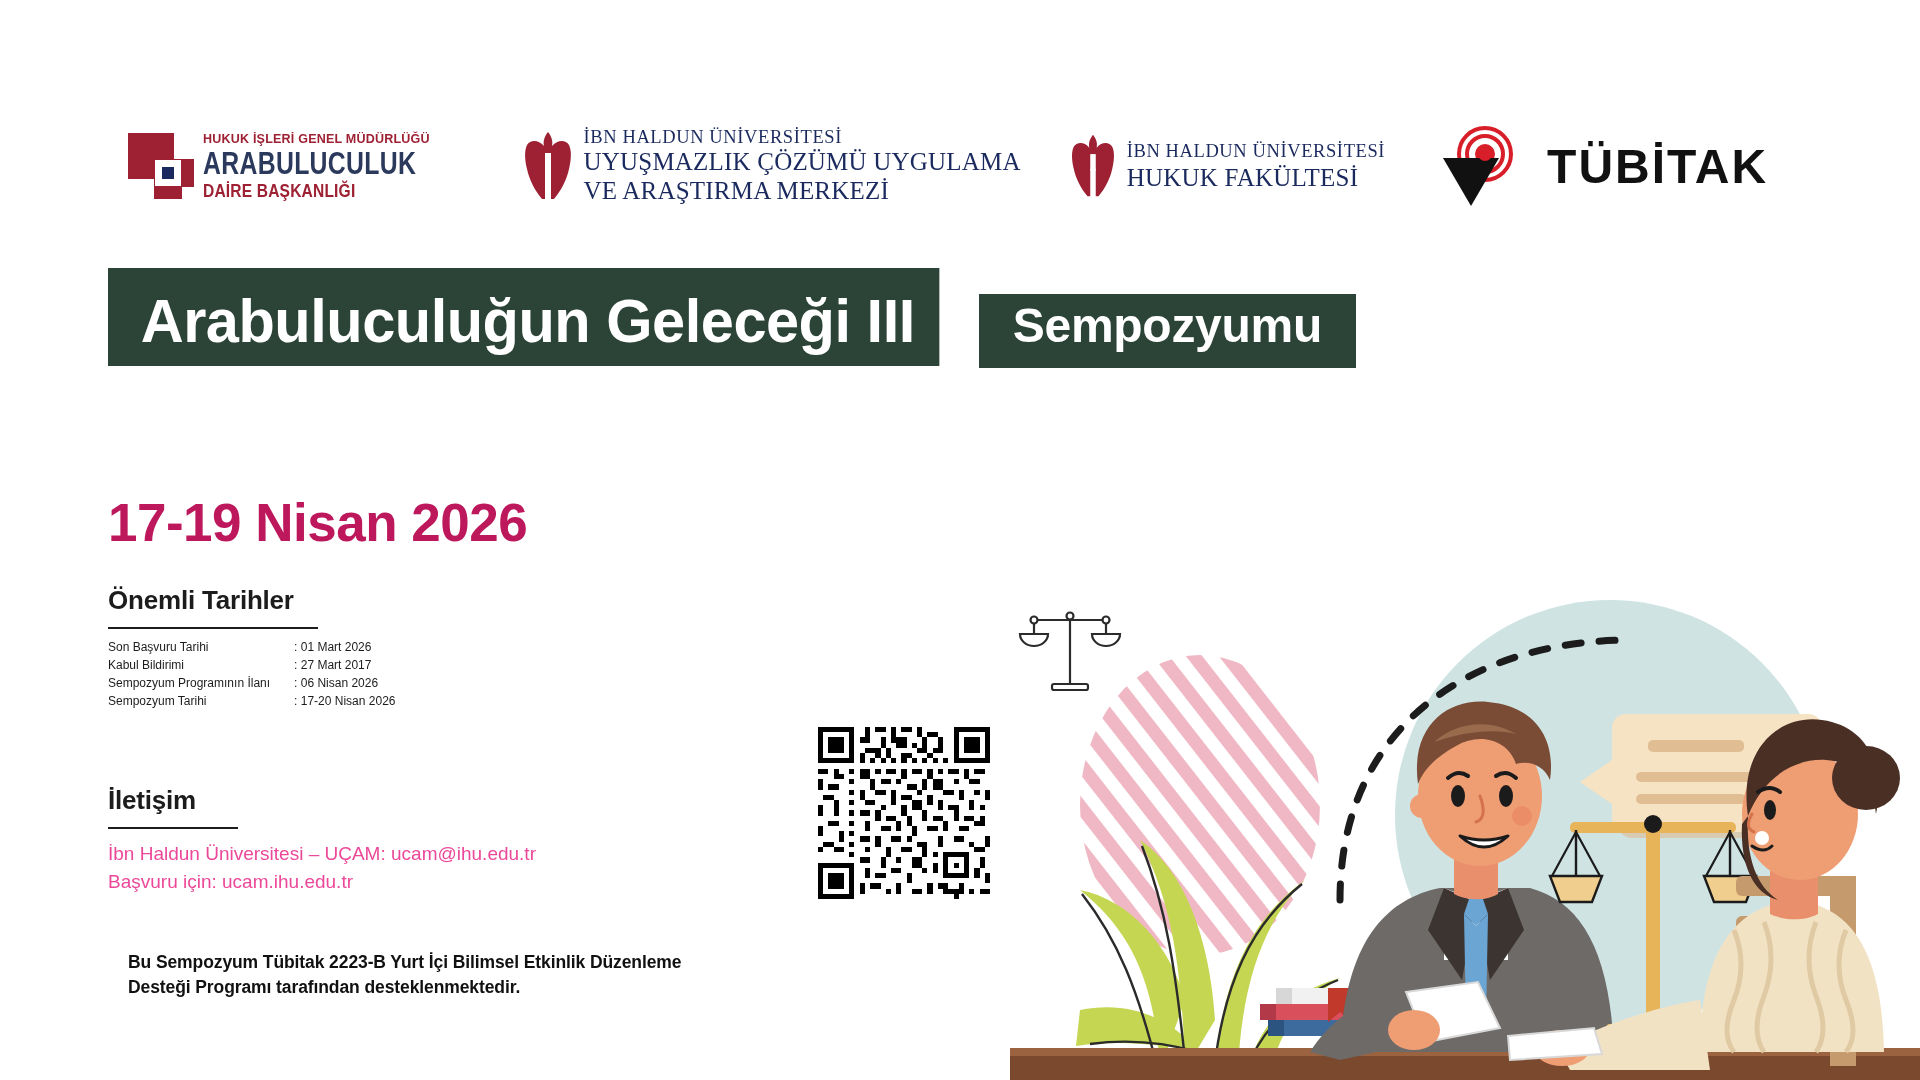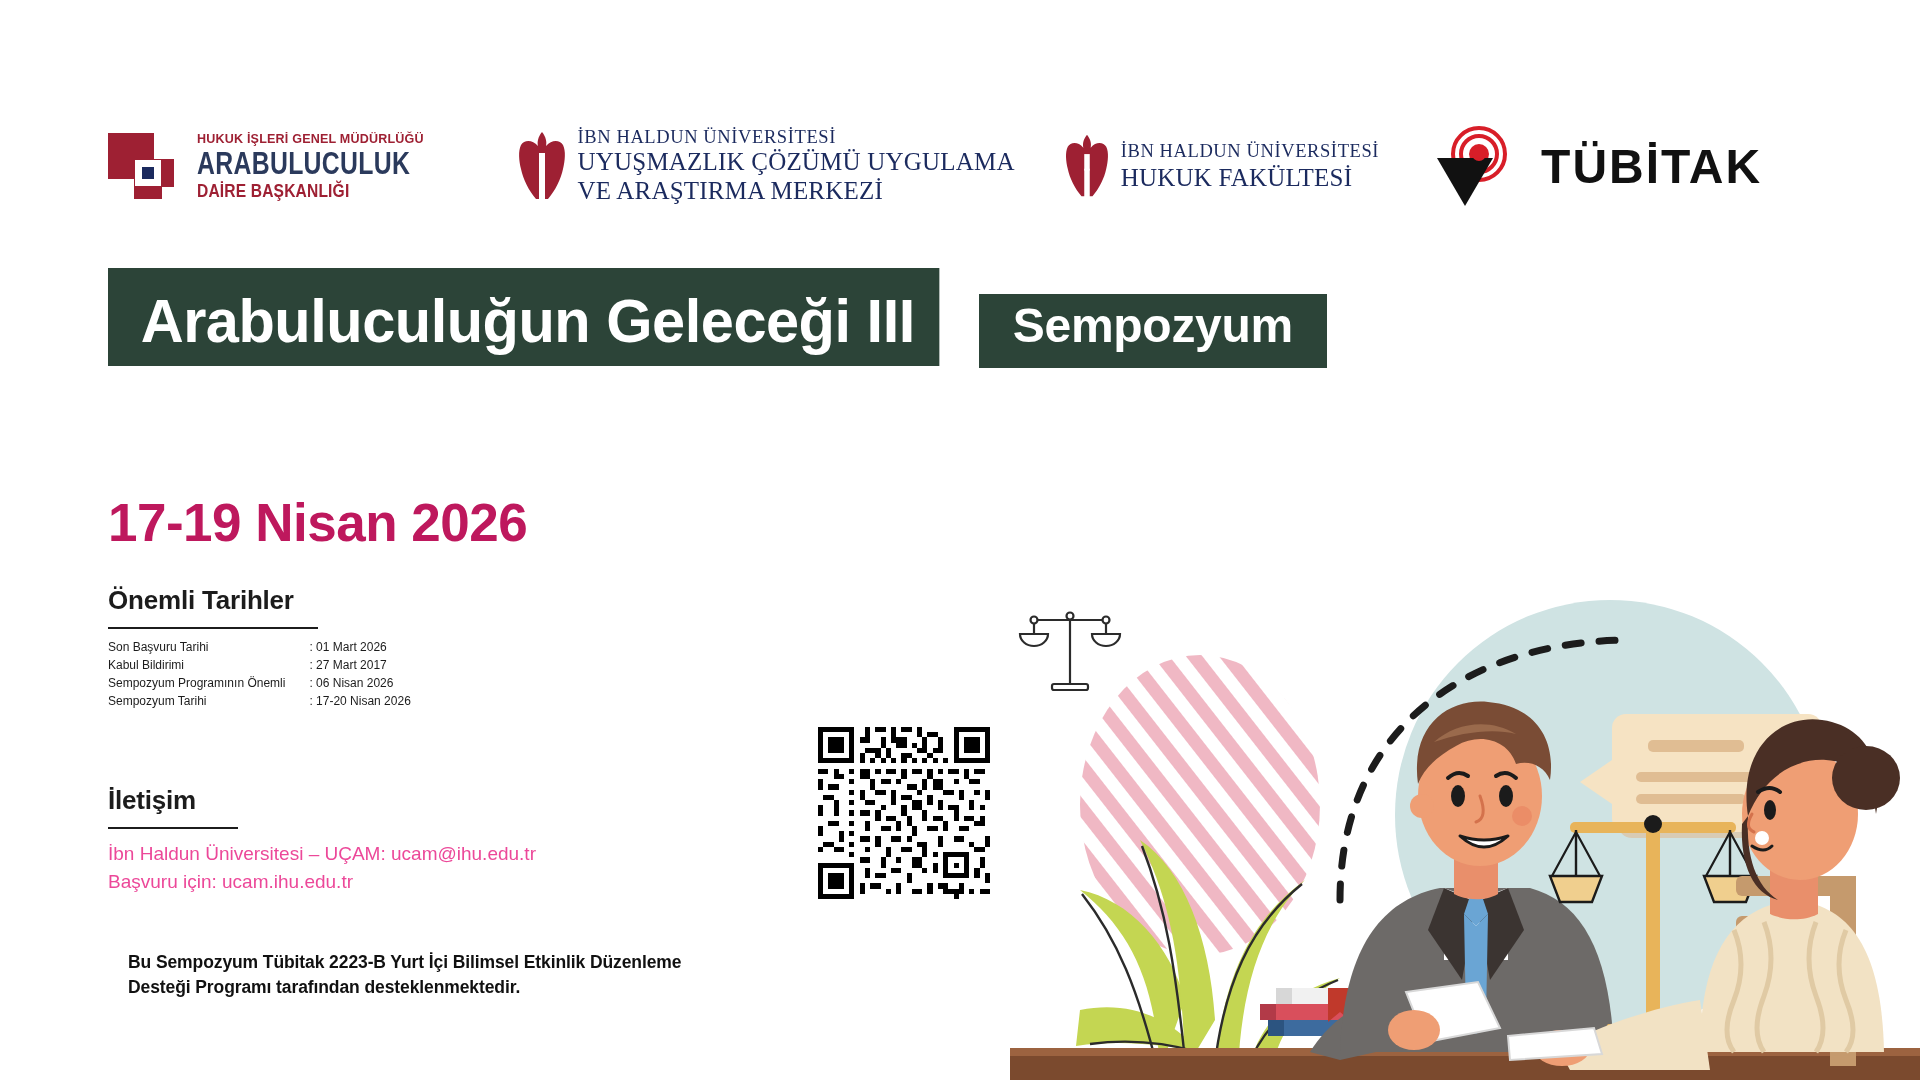--- a/index.html
+++ b/index.html
@@ -21,21 +21,21 @@
     position: absolute;
     left: 108px; top: 118px;
     height: 96px;
     display: flex;
     align-items: center;
     gap: 0px;
   }
   .logo { display: flex; align-items: center; }
 
   
-  #logo-arabuluculuk { gap: 23px; }
+  #logo-arabuluculuk { gap: 9px; margin-left: 20px; }
   .ara-mark { position: relative; width: 66px; height: 66px; }
   .ara-sq { position: absolute; background: #9e2033; }
   .ara-sq.a { left: 0;   top: 0;   width: 46px; height: 46px; }
   .ara-sq.b { left: 38px; top: 26px; width: 28px; height: 28px; }
   .ara-sq.c { left: 26px; top: 46px; width: 28px; height: 20px; }
   .ara-sq.white { background: #ffffff; left: 27px; top: 27px; width: 26px; height: 26px; }
   .ara-sq.navy { background: #1b2a5e; left: 34px; top: 34px; width: 12px; height: 12px; }
   .ara-text { display: flex; flex-direction: column; line-height: 1; }
   .ara-l1 {
     font-size: 13.5px; font-weight: 700; color: #9e2033;
@@ -216,40 +216,40 @@
           <path d="M6 34 L62 34 L34 82 Z" fill="#111111"></path>
           <circle cx="48" cy="30" r="7" fill="#d81e28"></circle>
         </svg>
       </div>
       <div class="tub-word">TÜBİTAK</div>
     </div>
   </div>
 
   <div id="title-block">
     <div class="title-bar" id="title-line1">Arabuluculuğun Geleceği III</div>
-    <div class="title-bar" id="title-line2">Sempozyum</div>
+    <div class="title-bar" id="title-line2">Sempozyumu</div>
   </div>
 
   <div id="event-date">17-19 Nisan 2026</div>
 
   <div id="dates-section">
     <div class="sec-head">Önemli Tarihler</div>
     <div class="sec-rule"></div>
     <table id="dates-table">
       <tbody>
         <tr>
           <td class="lbl">Son Başvuru Tarihi</td>
           <td class="val">: 01 Mart 2026</td>
         </tr>
         <tr>
           <td class="lbl">Kabul Bildirimi</td>
           <td class="val">: 27 Mart 2017</td>
         </tr>
         <tr>
-          <td class="lbl">Sempozyum Programının Önemli</td>
+          <td class="lbl">Sempozyum Programının İlanı</td>
           <td class="val">: 06 Nisan 2026</td>
         </tr>
         <tr>
           <td class="lbl">Sempozyum Tarihi</td>
           <td class="val">: 17-20 Nisan 2026</td>
         </tr>
       </tbody>
     </table>
   </div>
 

